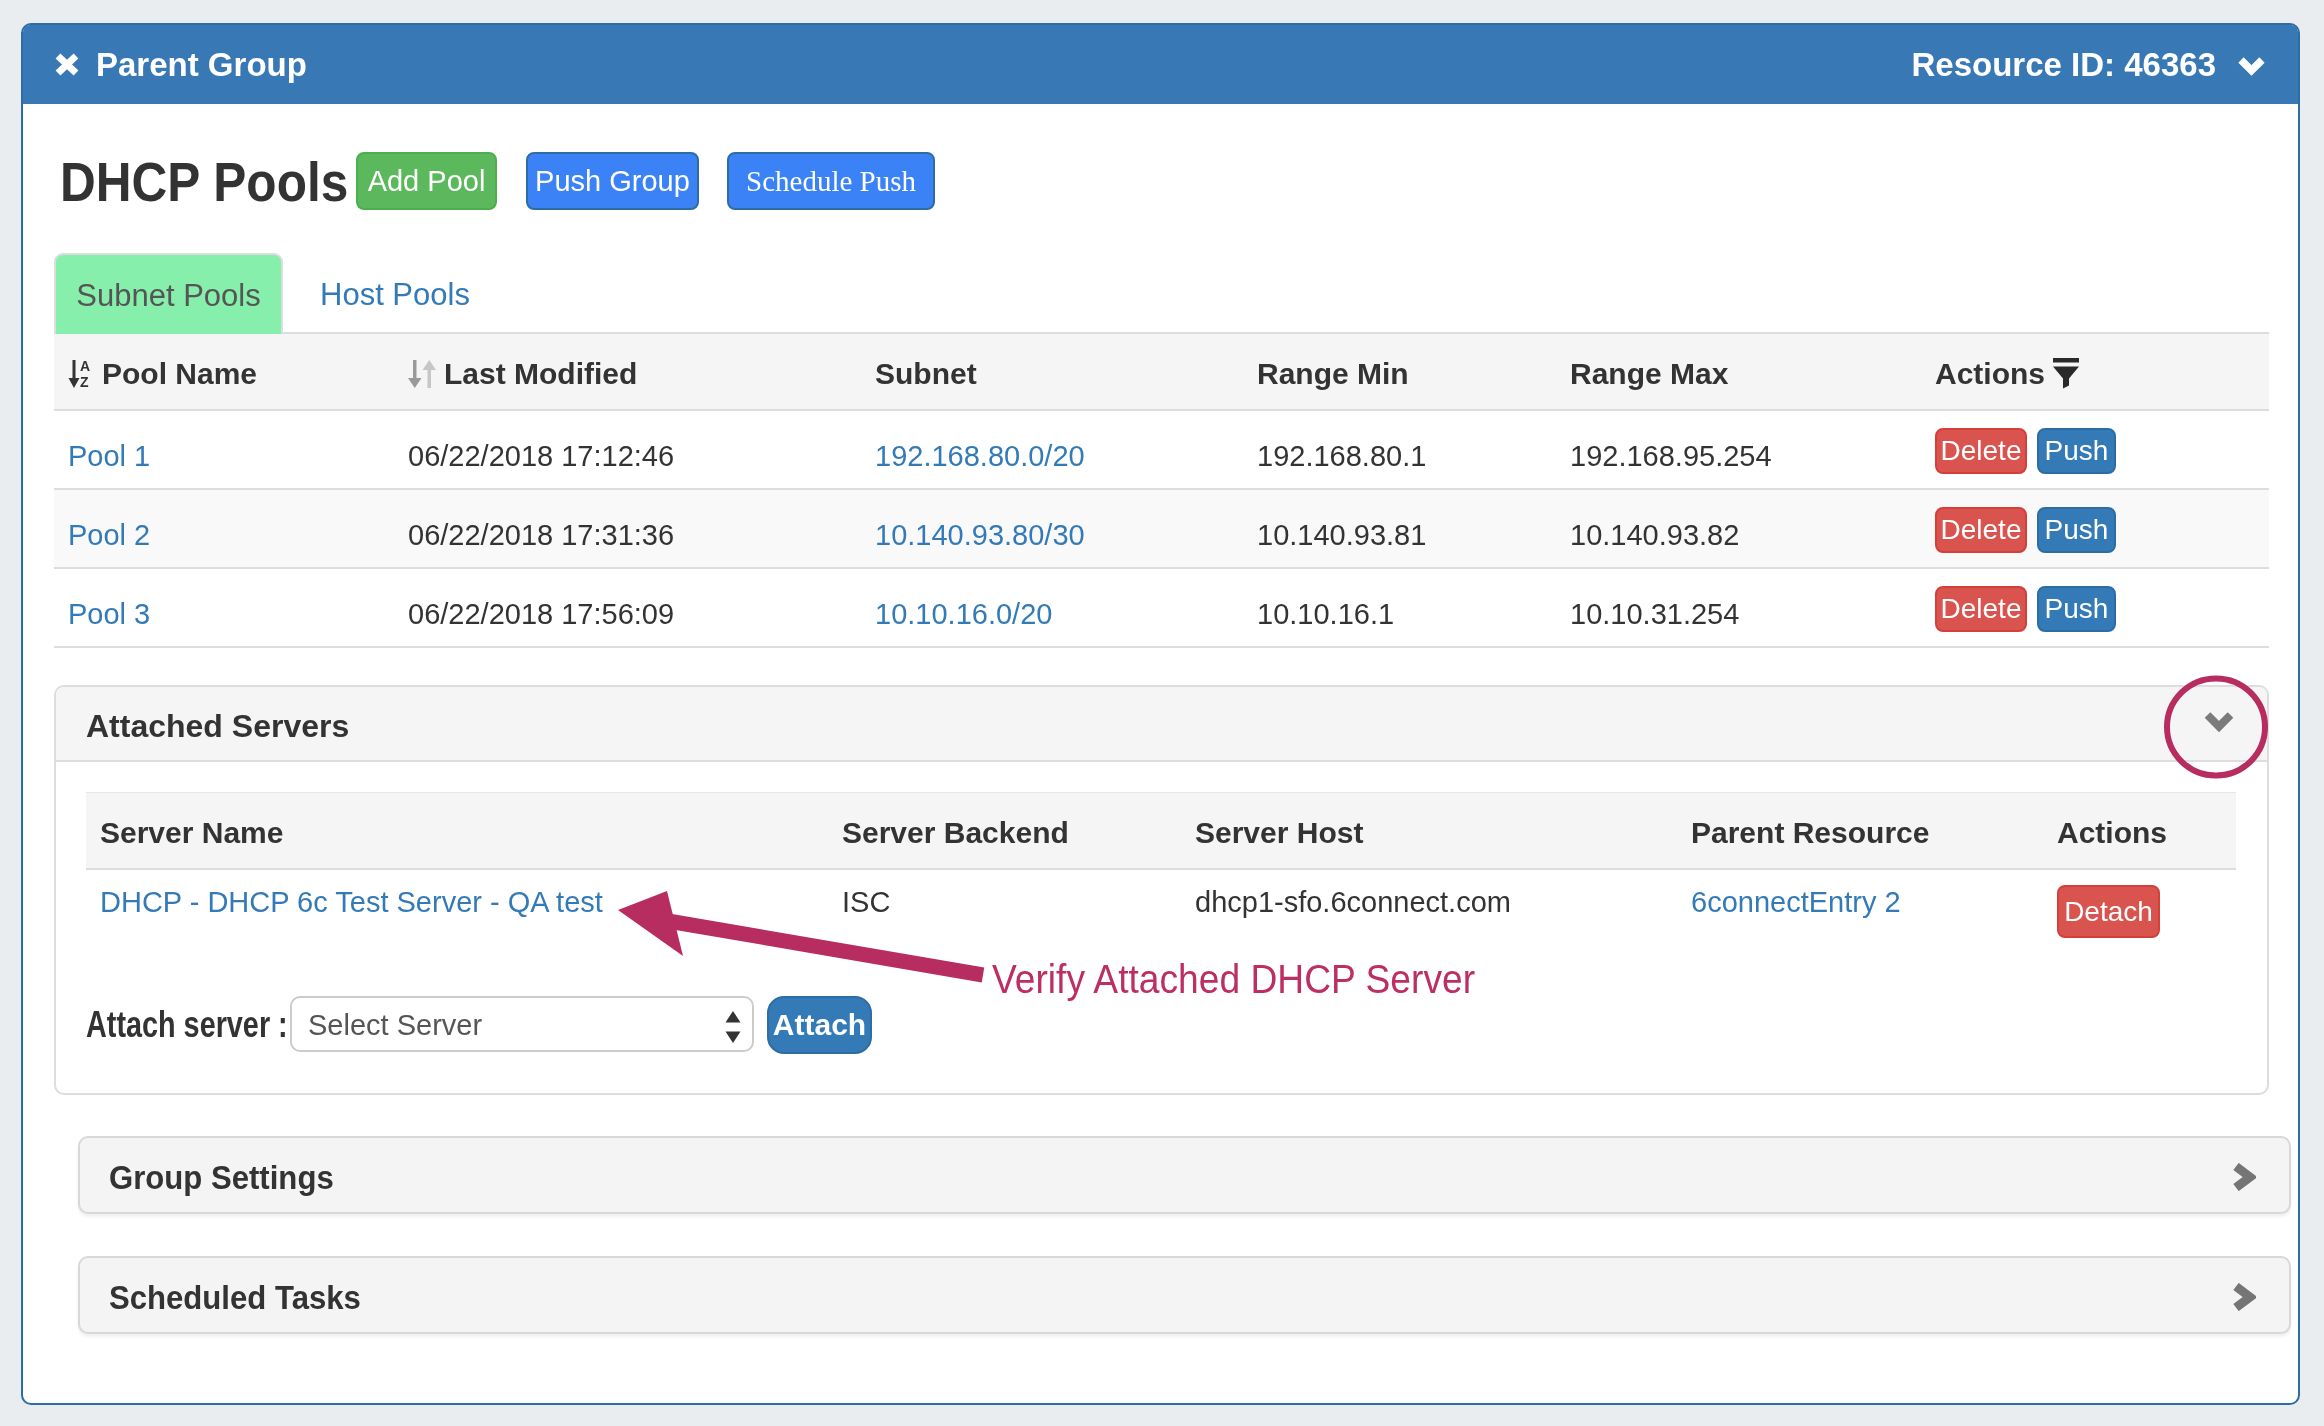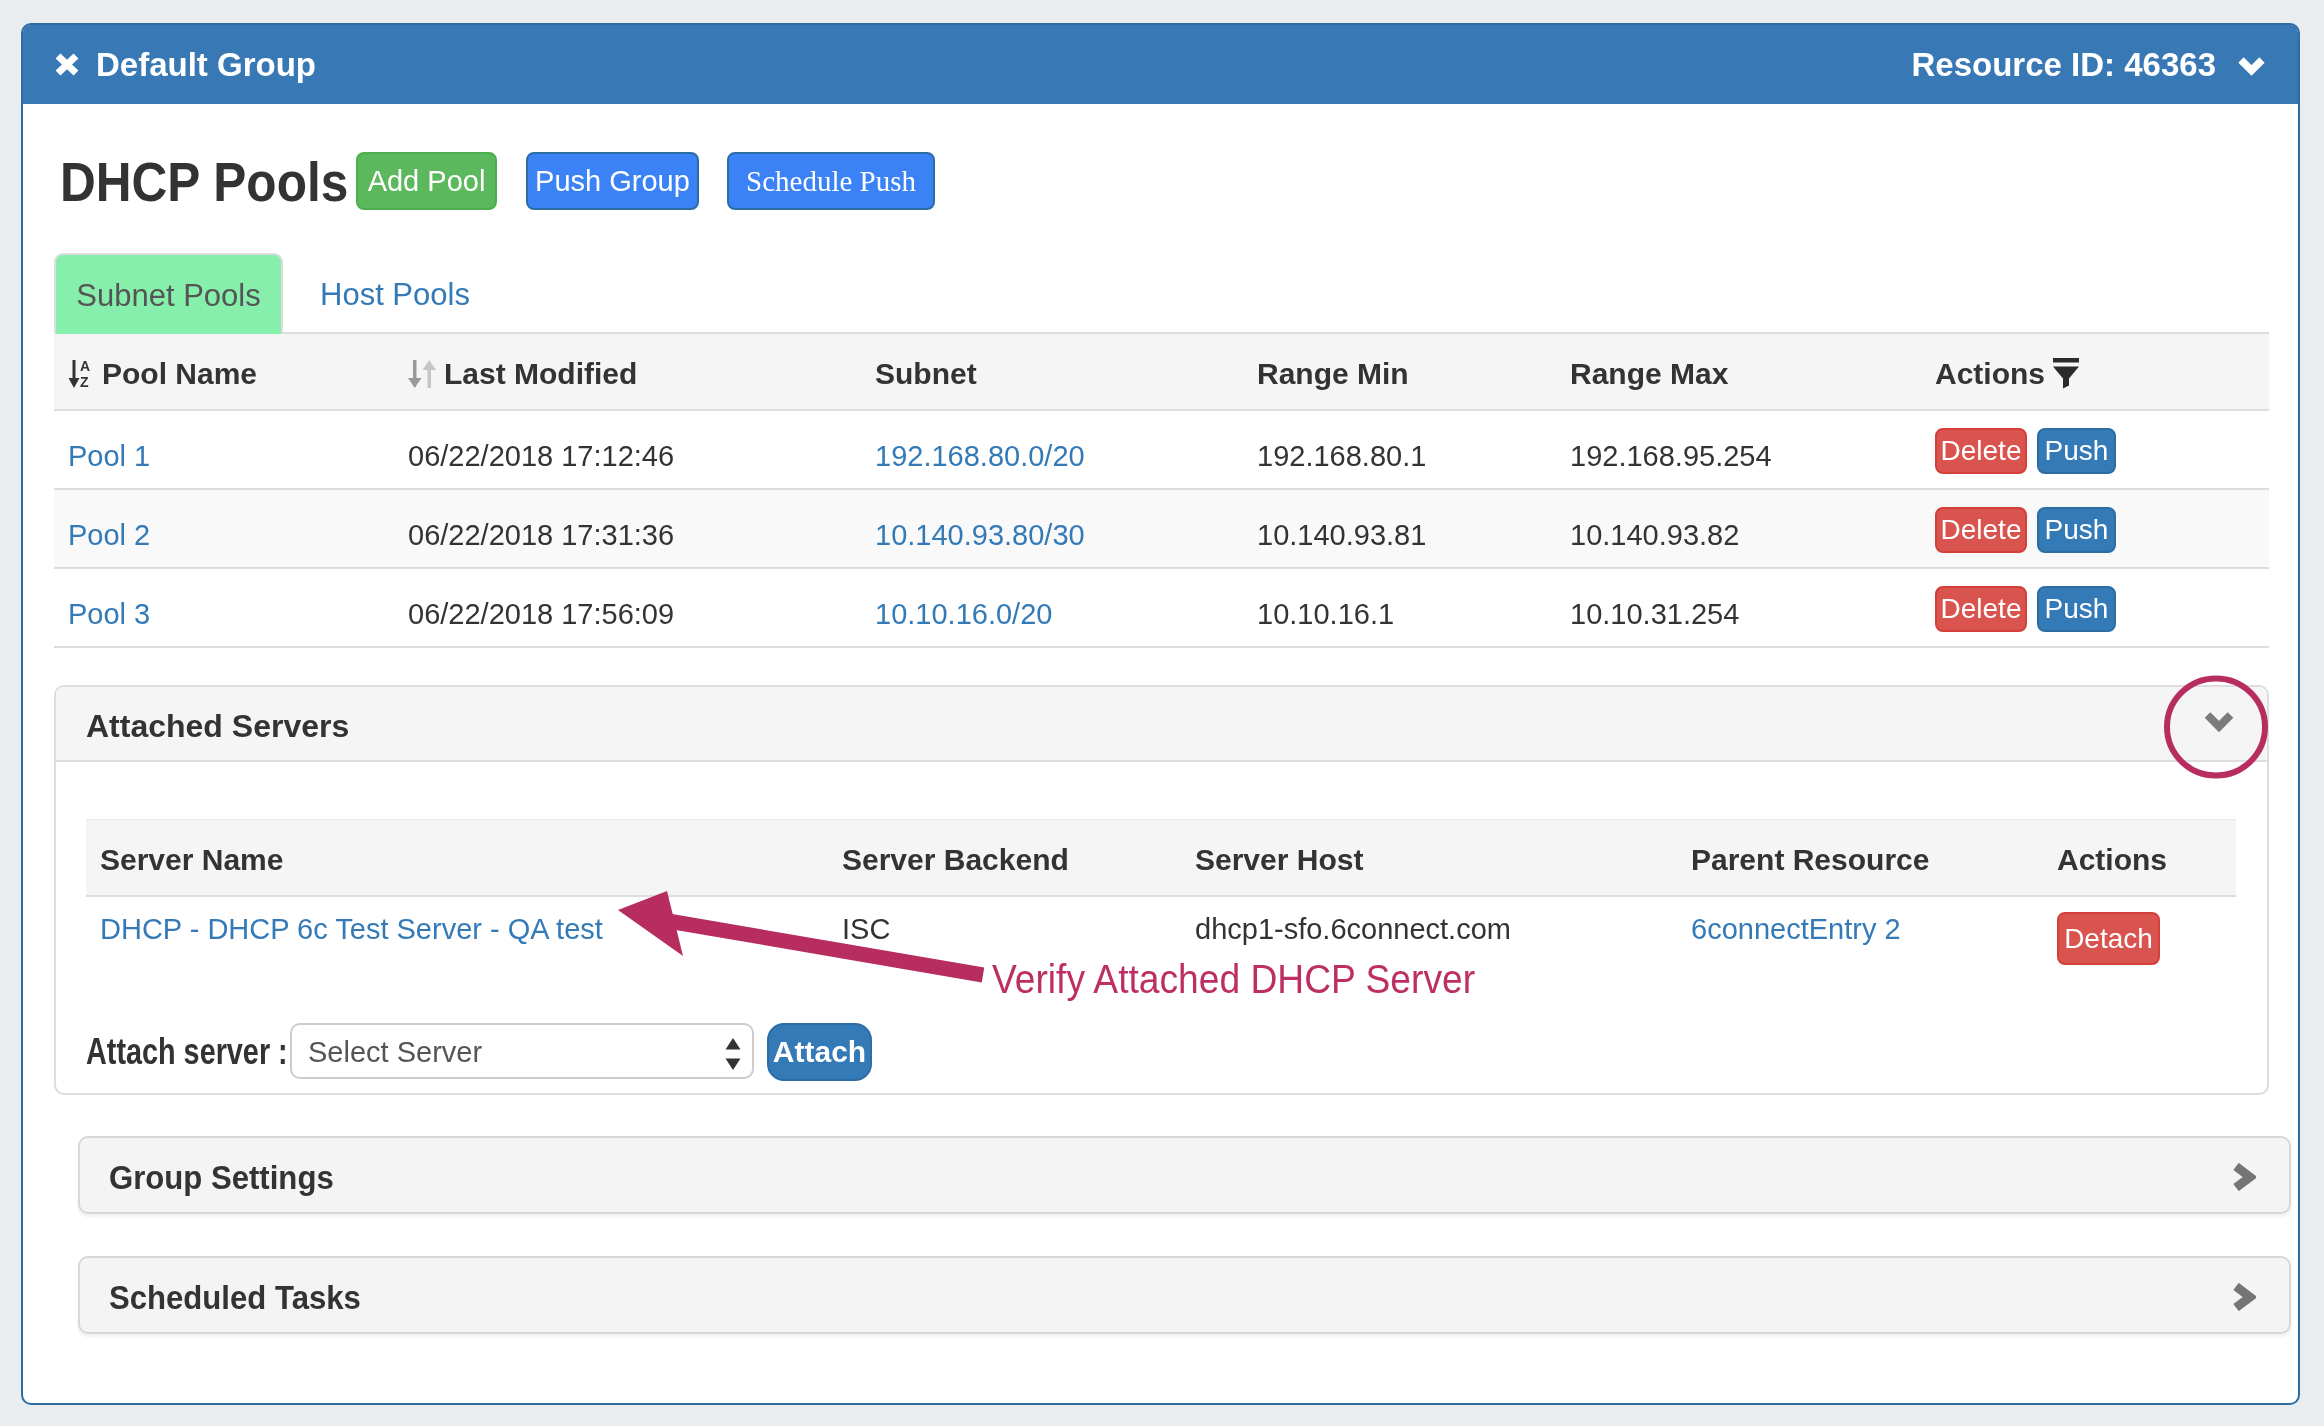--- a/index.html
+++ b/index.html
@@ -96,21 +96,21 @@
 }
 #attached { top:660px; height:410px; }
 .phead {
   height:75px; background:#f5f5f5; border-bottom:2px solid #ddd;
   border-radius:8px 8px 0 0;
   font-size:32px; font-weight:bold; color:#333;
   line-height:78px; padding-left:30px;
   position:relative;
 }
 .phead .chev { position:absolute; right:33px; top:24px; }
-.pbody { padding:30px; position:relative;margin-top:27px; }
+.pbody { padding:30px; position:relative; }
 
 table.servers {
   width:2150px; border-collapse:collapse; table-layout:fixed; font-size:29px;
 }
 table.servers th {
   background:#f5f5f5; text-align:left; font-size:30px; font-weight:bold;
   padding:5px 0 0 14px; height:76px; border-bottom:2px solid #ddd; border-top:1px solid #e7e7e7;
 }
 table.servers td { padding:13px 0 0 14px; height:80px; vertical-align:top; line-height:38px; }
 .sbtn-detach { background:#d9534f; border:2px solid #d43f3a; width:103px; height:53px; line-height:49px; top:2px; }
@@ -152,21 +152,21 @@
   font-size:40px; color:#bd2e62;
 }
 </style>
 </head>
 <body>
 <div class="page">
   <div class="hdr">
     <svg class="xicon" width="24" height="25" viewBox="0 0 24 25">
         <path d="M3 4 L21 21 M21 4 L3 21" stroke="#fff" stroke-width="7" fill="none"></path>
       </svg>
-    <span>Default Group</span>
+    <span>Parent Group</span>
     <span class="rid">Resource ID: 46363
       <svg width="27" height="24" viewBox="0 0 27 24">
           <path d="M3 7 L13.5 17.5 L24 7" stroke="#fff" stroke-width="7.5" fill="none"></path>
         </svg>
     </span>
   </div>
 
   <h2 class="title">DHCP Pools</h2>
   <div class="btn btn-green" id="b-add">Add Pool</div>
   <div class="btn btn-blue" id="b-push">Push Group</div>

